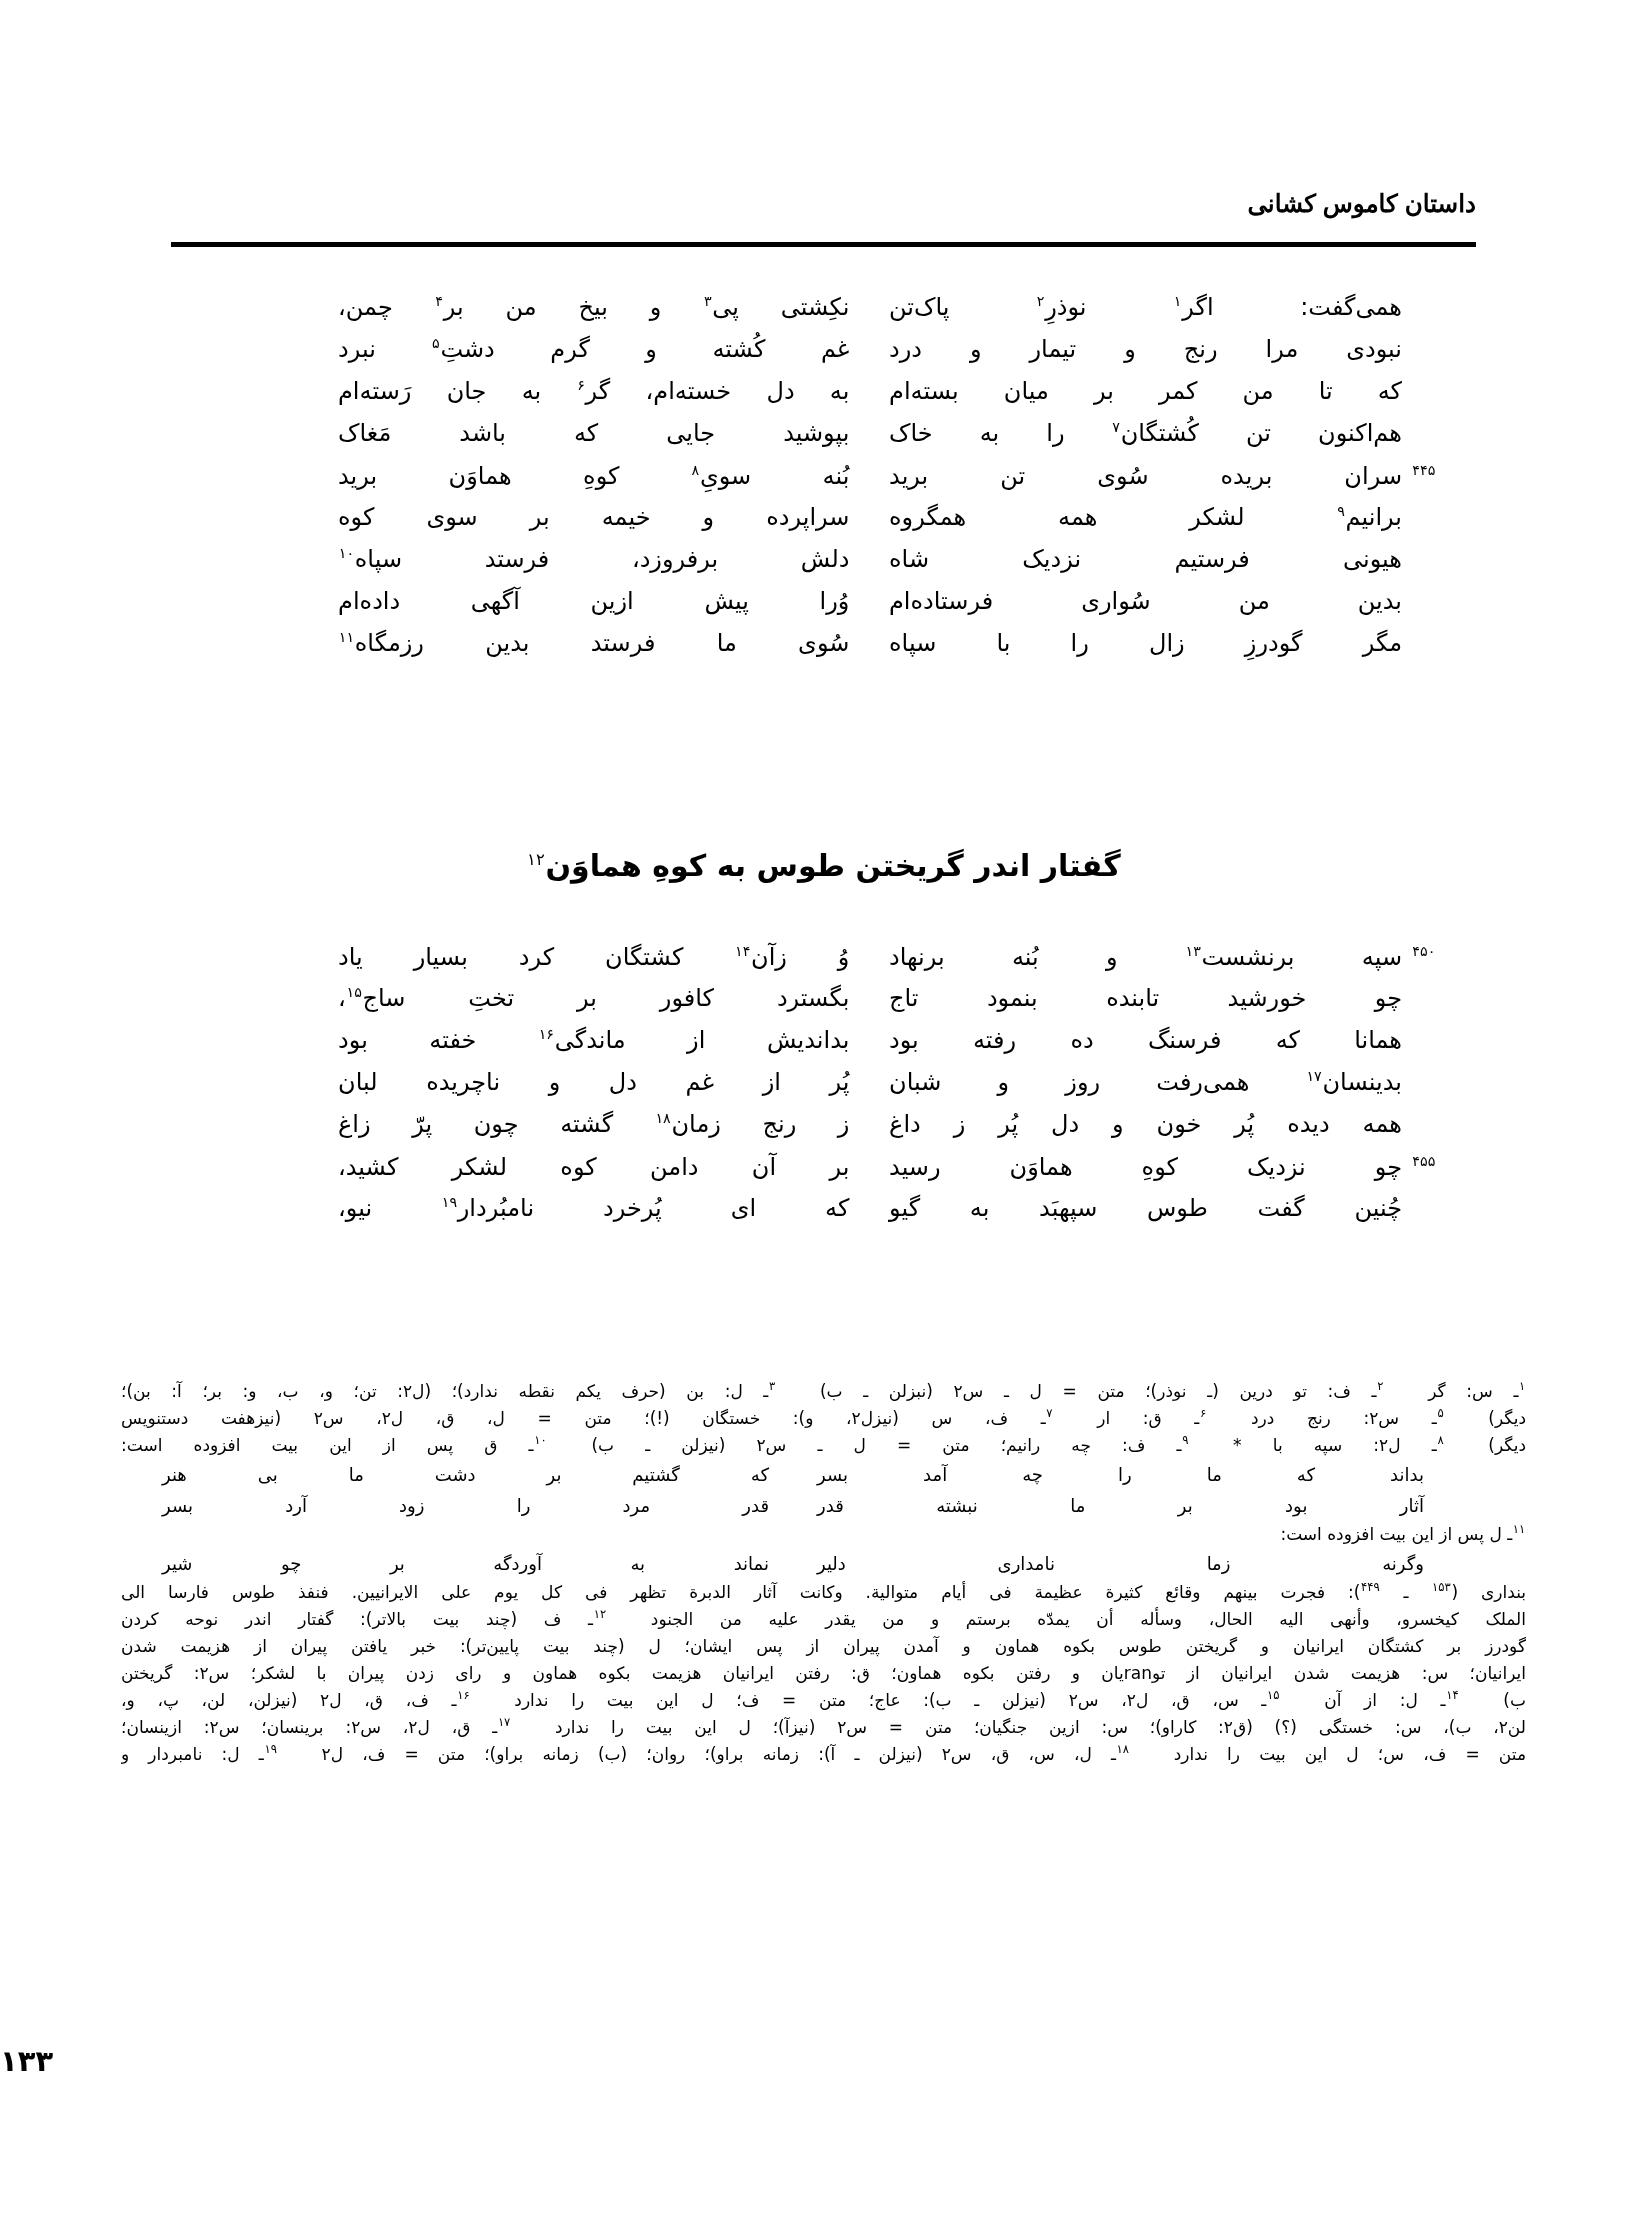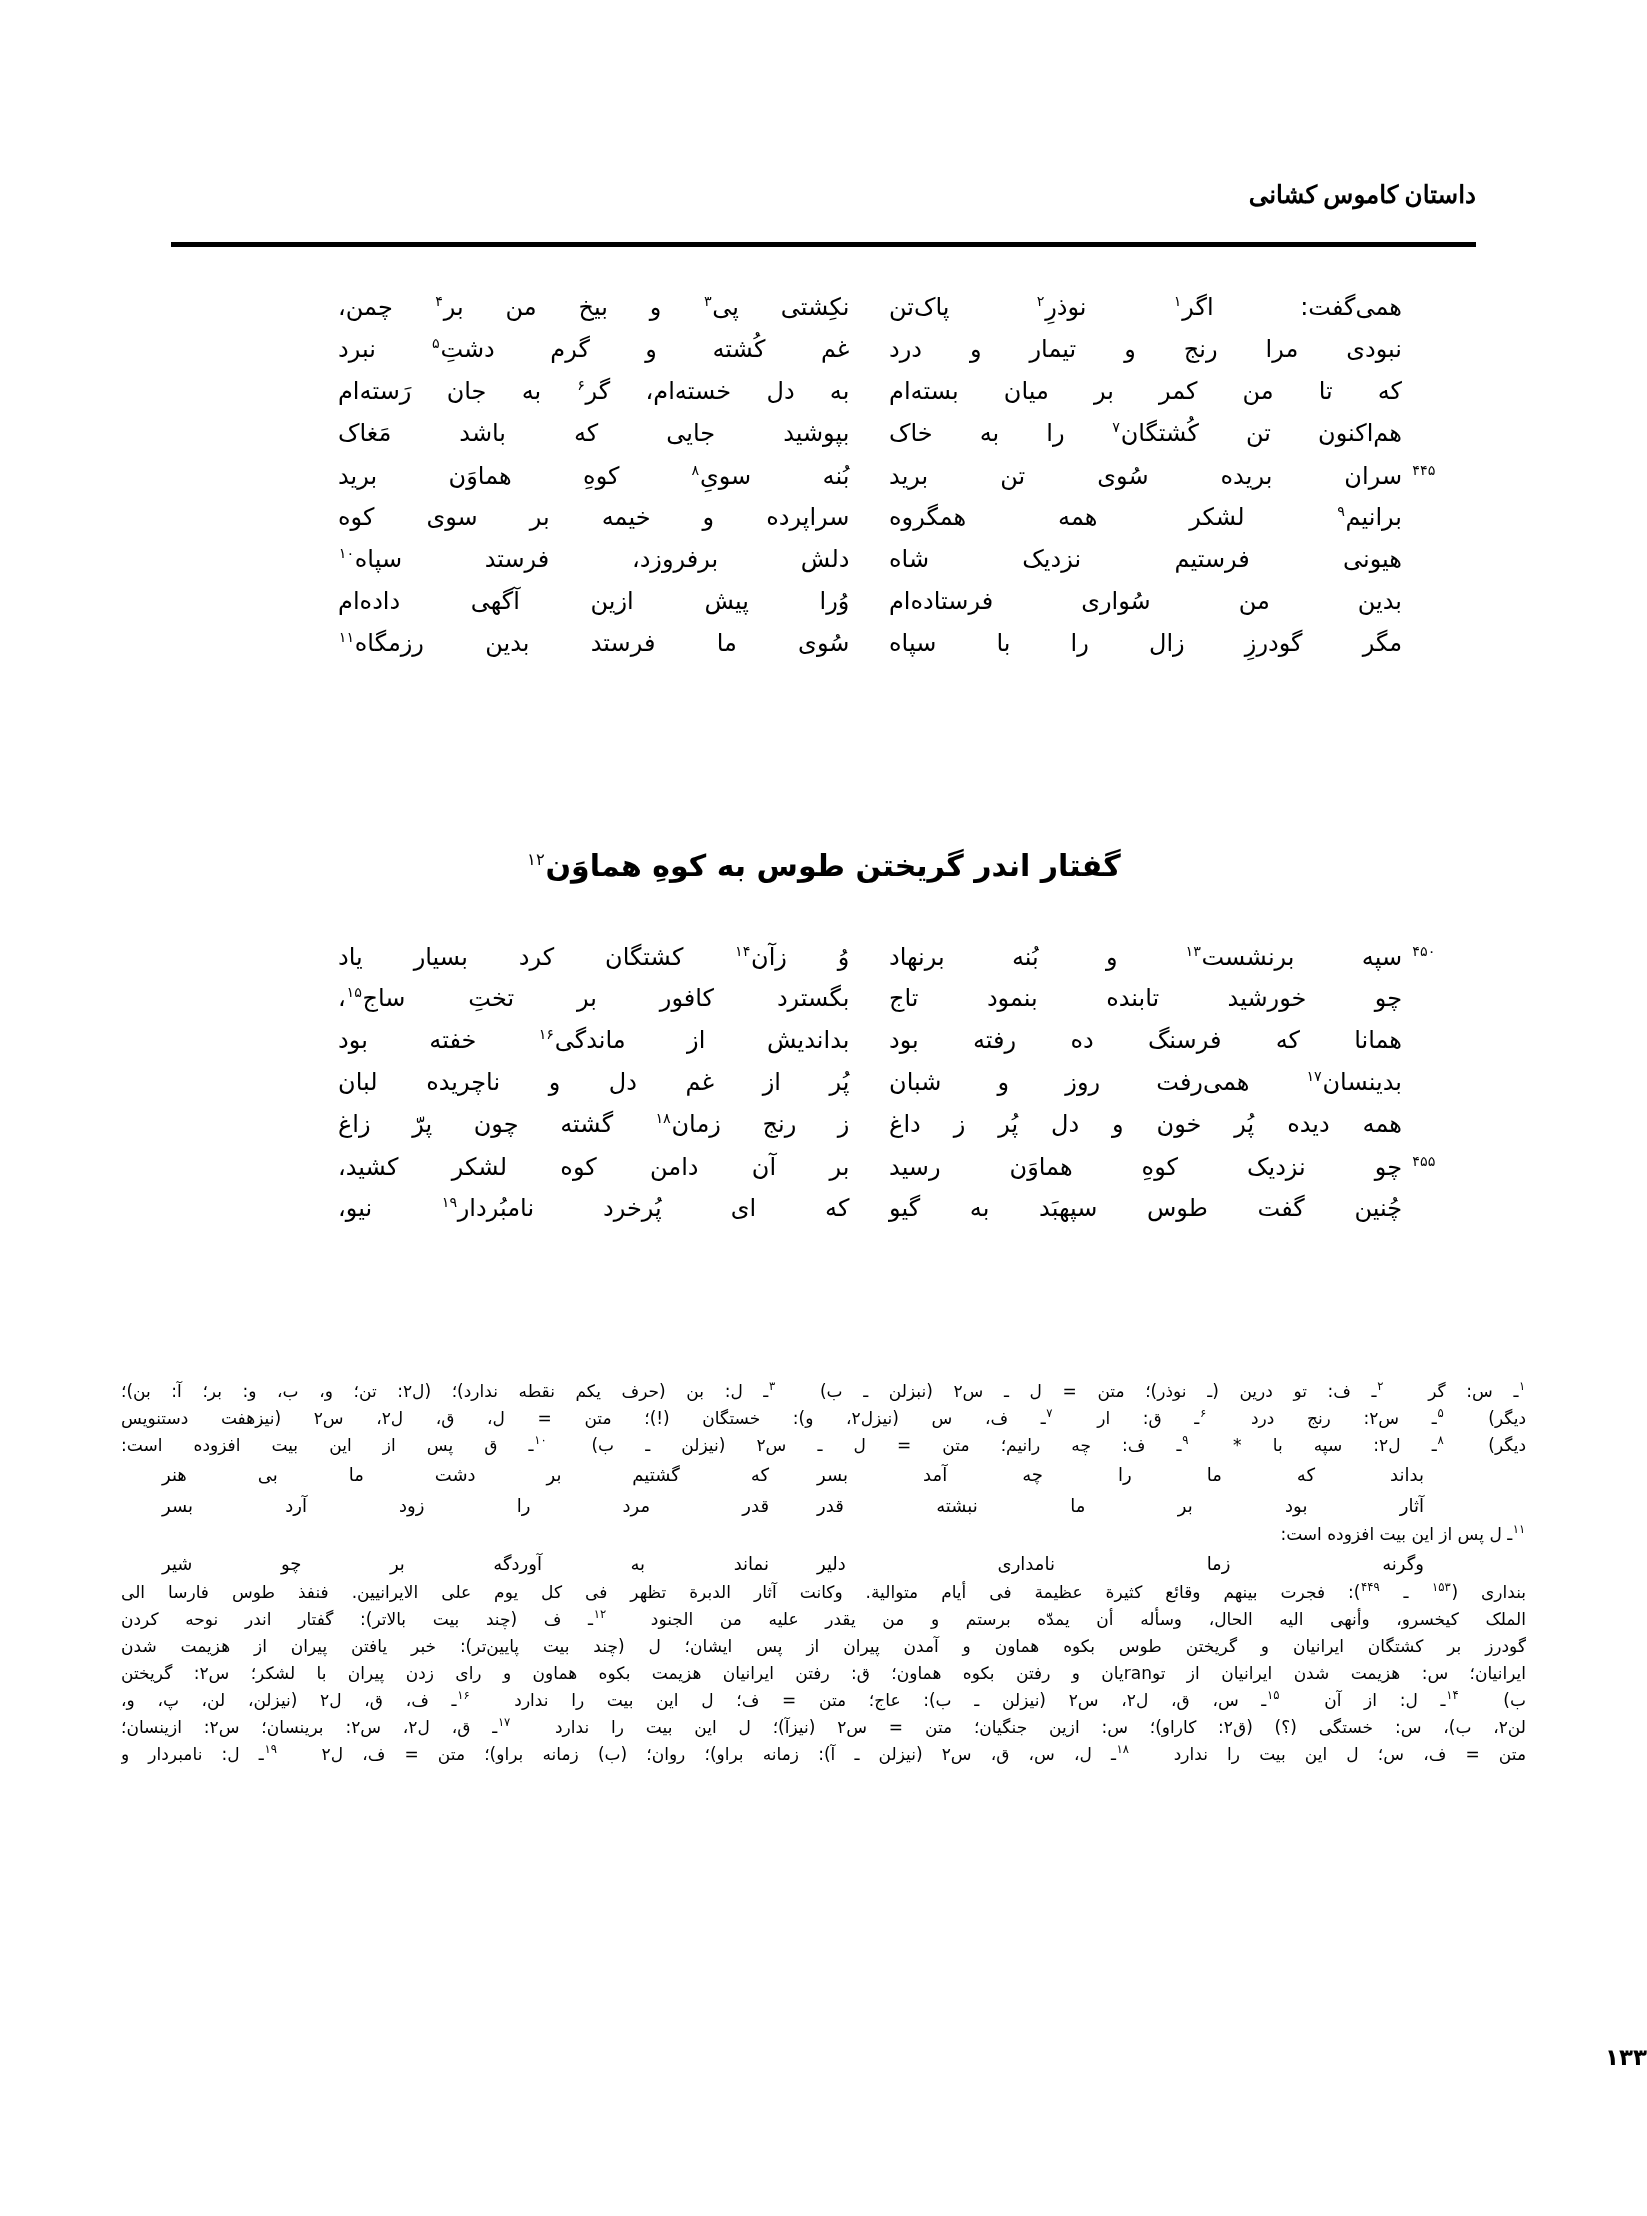--- a/index.html
+++ b/index.html
@@ -11,25 +11,25 @@
     overflow:hidden;
   }
   .page {
     position:absolute;
     inset:0;
   }
 
   
   .runhead {
     position:absolute;
-    top:180px; right:171px;
+    top:189px; right:171px;
     font-size:24.6px;
     font-weight:700;
     letter-spacing:0.3px;
-    font-family:Liberation Serif, serif;
+    font-family:Liberation Sans, sans-serif;
   }
   .rule {
     position:absolute;
     top:242px; right:171px; left:171px;
     height:4.8px; background:#000;
   }
 
   
   .verseblock { position:absolute; right:171px; left:171px; }
   .couplet {
@@ -104,22 +104,22 @@
   }
   .nverse > span { flex:1 1 0; display:flex; justify-content:space-between; }
   .nverse > span:first-child { padding-left:48px; }
   .nverse-letterspace { letter-spacing:2px; }
 
   
   .folio {
     position:absolute;
     left:0; right:0;
     top:2044px;
-    text-align:right;
-    font-size:23px;
+    text-align:left;
+    font-size:29px;
     font-weight:700;
   }
 </style>
 </head>
 <body>
 
 <div class="page">
 
   <div class="runhead">داستان کاموس کشانی</div>
   <div class="rule"></div>

